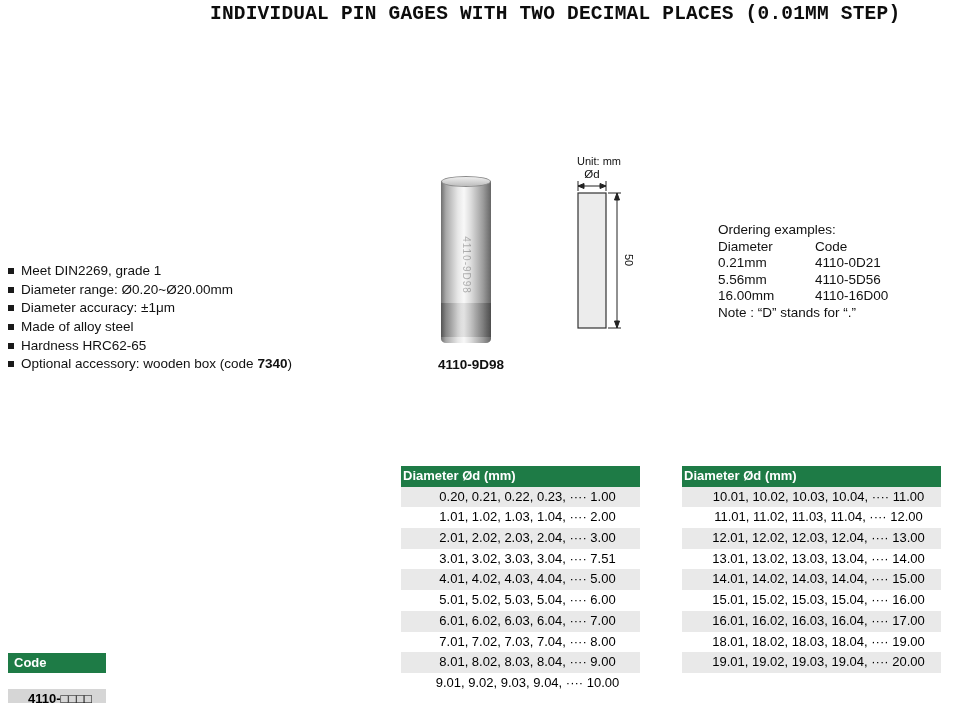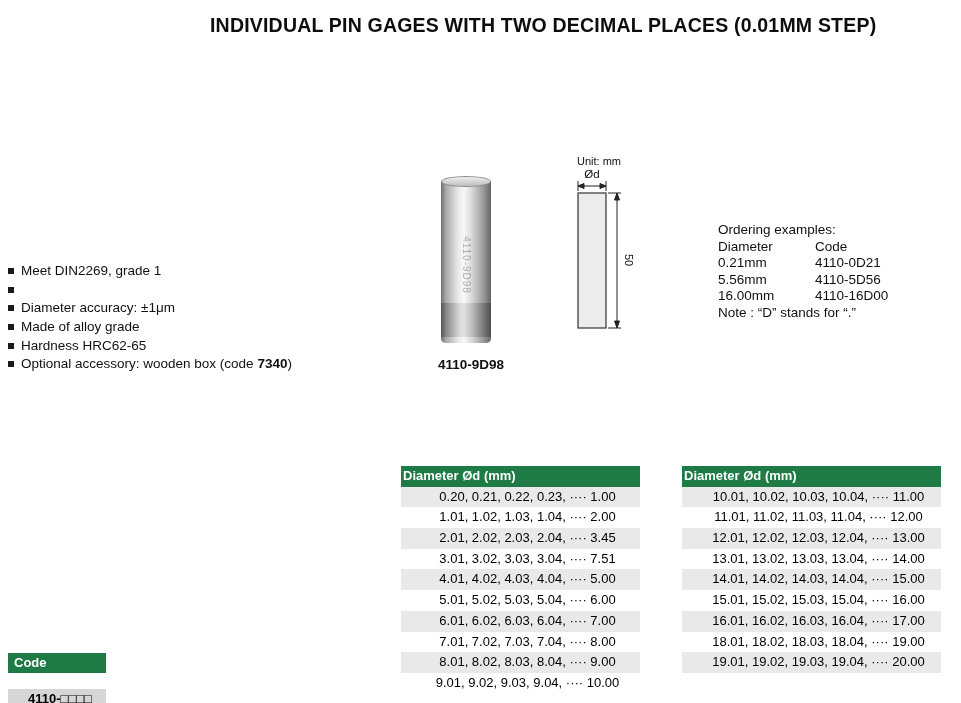--- a/index.html
+++ b/index.html
@@ -8,22 +8,22 @@
     --code-value-bg:#d6d6d6;
   }
   *{box-sizing:border-box;}
   html,body{margin:0;padding:0;background:#fff;}
   body{
     position:relative;width:961px;height:703px;overflow:hidden;
     font-family:"Liberation Sans",sans-serif;color:#111;
   }
 
   .title{
-    position:absolute;left:210px;top:14px;
-    font-size:19.5px;font-weight:bold;letter-spacing:.2px;white-space:nowrap;color:#0d0d0d;
+    position:absolute;left:210px;top:3px;
+    font-size:19.5px;font-weight:bold;letter-spacing:.2px;white-space:nowrap;color:#0d0d0d;font-family:Liberation Mono, monospace;
   }
 
   
   .features{position:absolute;left:8px;top:263px;margin:0;padding:0;list-style:none;}
   .feature{display:flex;align-items:flex-start;height:18.7px;font-size:13.5px;white-space:nowrap;}
   .bullet{width:6px;height:6px;background:#1a1a1a;margin:5px 7px 0 0;flex:none;}
 
   
   .pin{position:absolute;left:441px;top:176px;width:50px;height:167px;}
   .pin-body{
@@ -80,28 +80,29 @@
 
 <div class="title">INDIVIDUAL PIN GAGES WITH TWO DECIMAL PLACES (0.01MM STEP)</div>
 
 <ul class="features">
   <li class="feature">
     <span class="bullet"></span>
     <span>Meet DIN2269, grade 1</span>
   </li>
   <li class="feature">
     <span class="bullet"></span>
+    <span>Diameter range: Ø0.20~Ø20.00mm</span>
   </li>
   <li class="feature">
     <span class="bullet"></span>
     <span>Diameter accuracy: ±1μm</span>
   </li>
   <li class="feature">
     <span class="bullet"></span>
-    <span>Made of alloy grade</span>
+    <span>Made of alloy steel</span>
   </li>
   <li class="feature">
     <span class="bullet"></span>
     <span>Hardness HRC62-65</span>
   </li>
   <li class="feature">
     <span class="bullet"></span>
     <span><span>Optional accessory: wooden box (code </span><b>7340</b><span>)</span></span>
   </li>
 </ul>
@@ -153,21 +154,21 @@
 <div class="code-legend">
   <div class="hdr">Code</div>
   <div class="val">4110-□□□□</div>
 </div>
 
 <div class="dtable" id="table1">
   <div class="t-hdr">Diameter Ød (mm)</div>
   <div class="t-rows">
     <div class="t-row">0.20, 0.21, 0.22, 0.23, ···· 1.00</div>
     <div class="t-row">1.01, 1.02, 1.03, 1.04, ···· 2.00</div>
-    <div class="t-row">2.01, 2.02, 2.03, 2.04, ···· 3.45</div>
+    <div class="t-row">2.01, 2.02, 2.03, 2.04, ···· 3.00</div>
     <div class="t-row">3.01, 3.02, 3.03, 3.04, ···· 7.51</div>
     <div class="t-row">4.01, 4.02, 4.03, 4.04, ···· 5.00</div>
     <div class="t-row">5.01, 5.02, 5.03, 5.04, ···· 6.00</div>
     <div class="t-row">6.01, 6.02, 6.03, 6.04, ···· 7.00</div>
     <div class="t-row">7.01, 7.02, 7.03, 7.04, ···· 8.00</div>
     <div class="t-row">8.01, 8.02, 8.03, 8.04, ···· 9.00</div>
     <div class="t-row">9.01, 9.02, 9.03, 9.04, ···· 10.00</div>
   </div>
 </div>
 

